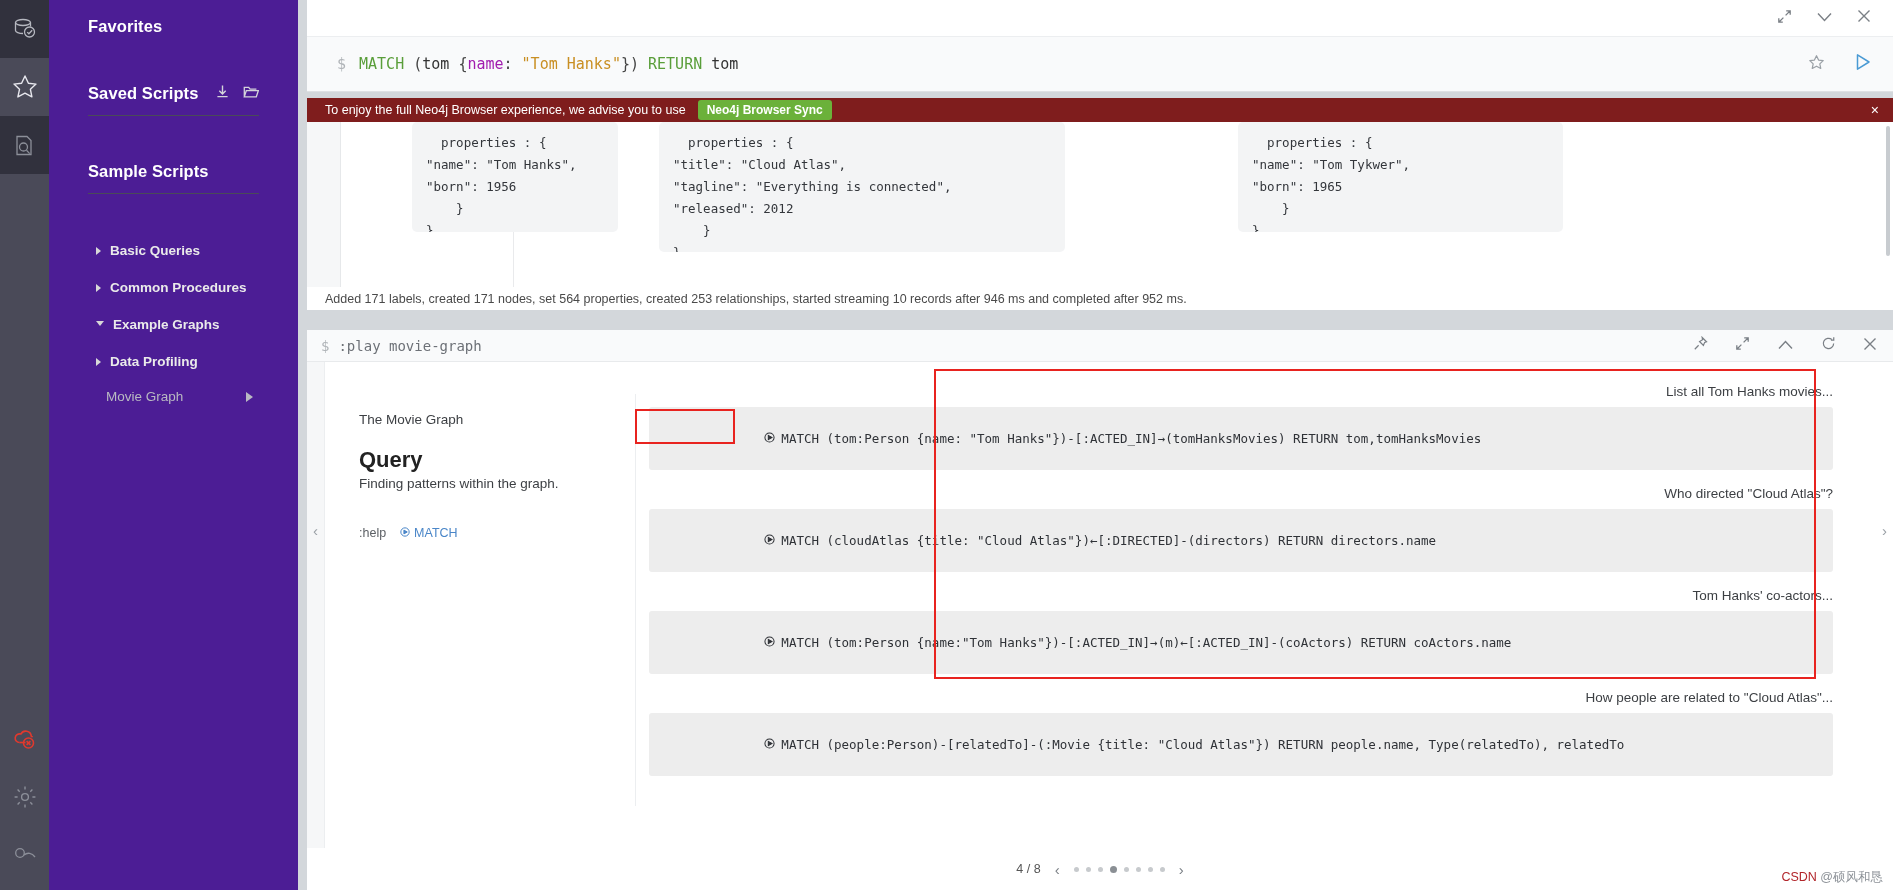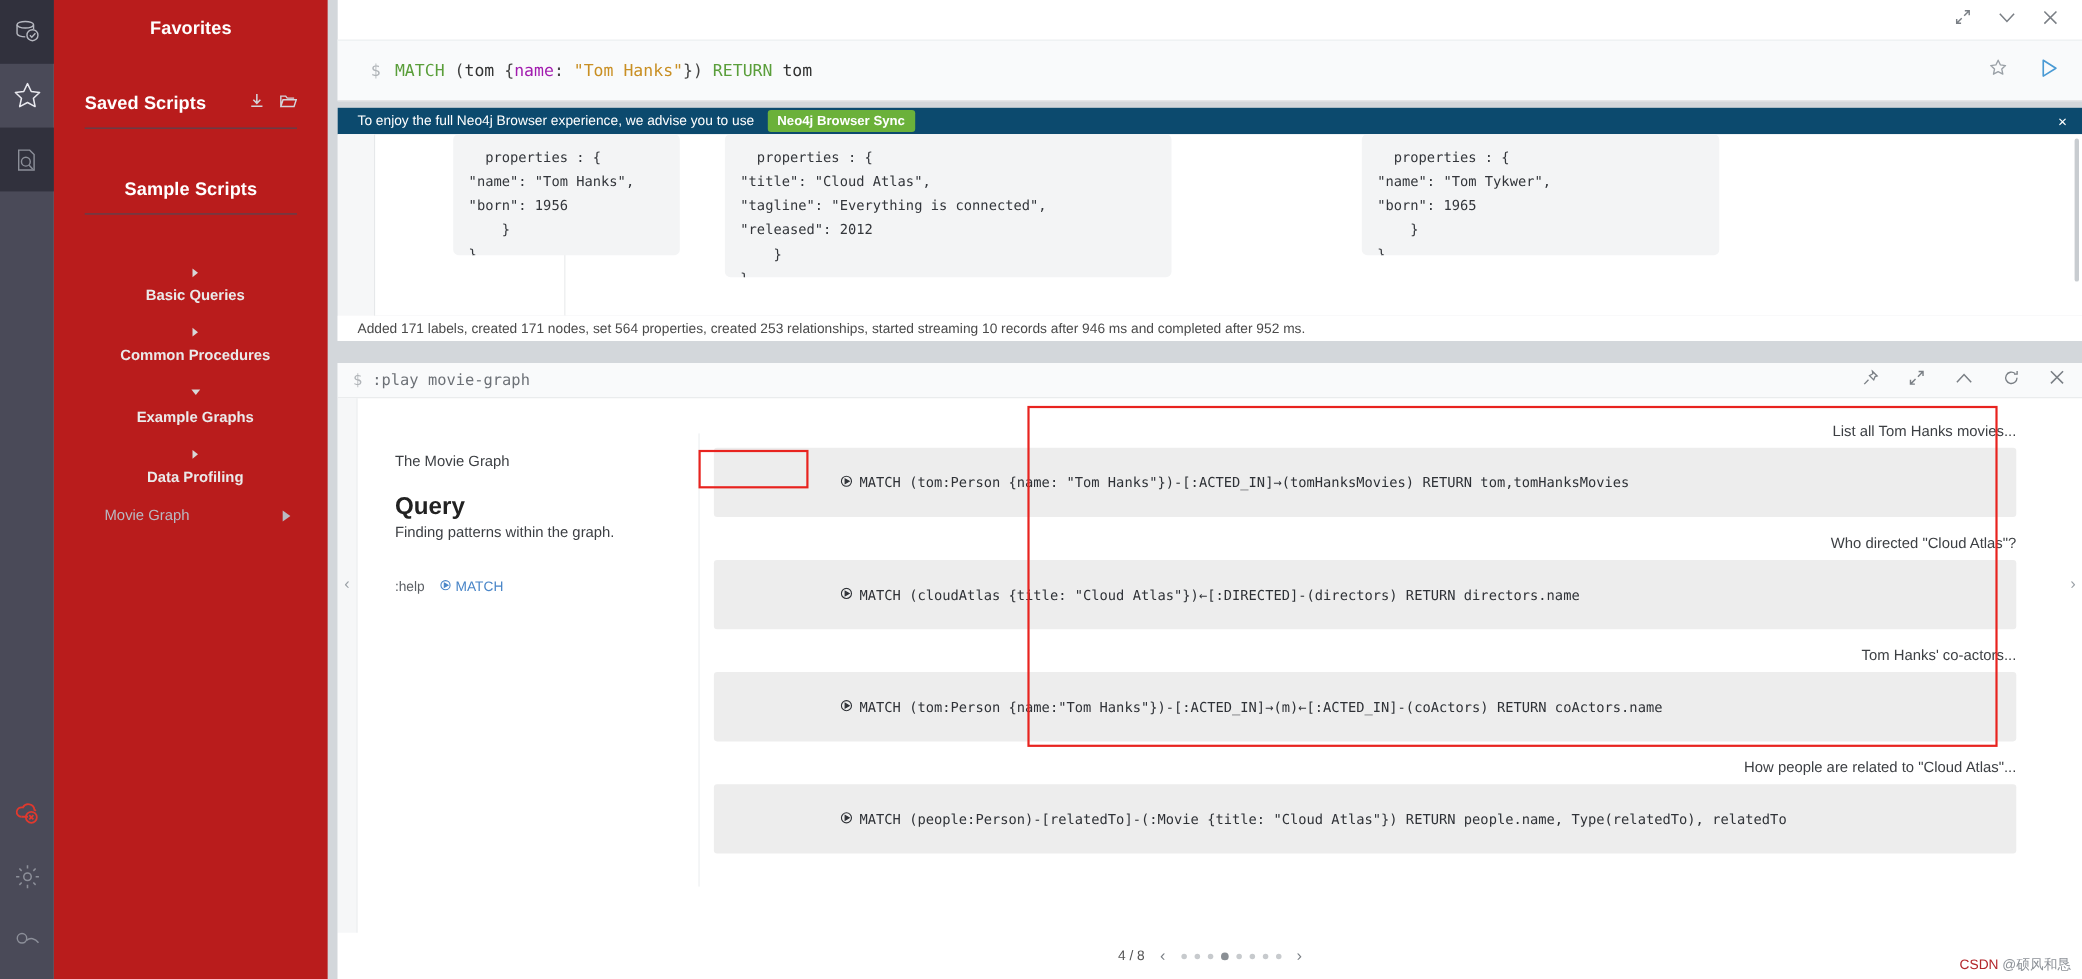--- a/index.html
+++ b/index.html
@@ -12,29 +12,29 @@
 
   
   .rail { width: 49px; background: #4a4a58; display:flex; flex-direction:column; align-items:center; flex:0 0 49px; position:relative; }
   .rail-btn { width:49px; height:58px; display:flex; align-items:center; justify-content:center; cursor:pointer; }
   .rail-btn.dark { background:#31313d; }
   .rail-btn svg { display:block; }
   .rail-spacer { flex:1; }
   .rail-bottom { padding-bottom: 6px; display:flex; flex-direction:column; align-items:center; }
 
   
-  .drawer { width: 249px; flex:0 0 249px; background:#b91c1c; color:#f2f2f2; padding: 0 28px; position:relative;text-align:center; }
+  .drawer { width: 249px; flex:0 0 249px; background:#4c1d95; color:#f2f2f2; padding: 0 39px; position:relative; }
   .drawer h2 { font-size: 16.5px; font-weight: bold; color:#fff; letter-spacing:.1px; }
   .fav-title { padding-top: 17px; }
   .saved-row { display:flex; align-items:center; justify-content:space-between; padding-top: 48px; }
   .saved-icons { display:flex; gap:13px; align-items:center; }
   .hr { height:1px; background:#4a4a58; margin-top: 12px; }
   .sample-title { padding-top: 46px; }
   .tree { padding-top: 38px; }
-  .tree-node { display:flex; align-items:center; gap:9px; padding: 11px 0 11px 8px; font-size:13.5px; font-weight:bold; color:#eaeaea; cursor:pointer;flex-direction:column; }
+  .tree-node { display:flex; align-items:center; gap:9px; padding: 11px 0 11px 8px; font-size:13.5px; font-weight:bold; color:#eaeaea; cursor:pointer; }
   .caret { width:0;height:0; border-left:5px solid #d8d8d8; border-top:4px solid transparent; border-bottom:4px solid transparent; }
   .caret.open { border-left:4px solid transparent; border-right:4px solid transparent; border-top:5px solid #d8d8d8; margin-top:2px;}
   .leaf { display:flex; align-items:center; justify-content:space-between; padding: 9px 6px 9px 18px; font-size:13.5px; color:#b9b9c2; cursor:pointer; }
   .leaf .play { width:0;height:0;border-left:7px solid #b9b9c2;border-top:5px solid transparent;border-bottom:5px solid transparent; }
 
   
   .main { flex:1; position:relative; background:#d3d7db; overflow:hidden; }
 
   
   .editor-card { position:absolute; left:9px; top:0px; right:0; height:92px; background:#fff; border-bottom:1px solid #dfe1e4; }
@@ -43,21 +43,21 @@
   .prompt { color:#b0b4b8; font-family:"DejaVu Sans Mono", monospace; font-size:15px; margin-right:13px; }
   .cypher { font-family:"DejaVu Sans Mono", monospace; font-size:15px; white-space:pre; }
   .k-kw { color:#5a9e3a; }        
   .k-var { color:#333; }          
   .k-prop { color:#a21caf; }      
   .k-str { color:#c98f23; }       
   .k-punct { color:#444; }
   .editor-right { position:absolute; right:22px; display:flex; align-items:center; gap:30px; }
 
   
-  .banner { position:absolute; left:9px; top:98px; right:0; height:24px; background:#0c4a6e; color:#fff;
+  .banner { position:absolute; left:9px; top:98px; right:0; height:24px; background:#7f1d1d; color:#fff;
             display:flex; align-items:center; font-size:12.5px; padding-left:18px; }
   .banner .sync { background:#6bb13a; color:#fff; font-weight:bold; font-size:12px; padding:3px 9px; border-radius:3px; margin-left:12px; cursor:pointer; }
   .banner .x { position:absolute; right:14px; font-size:14px; color:#fff; cursor:pointer; }
 
   
   .result-frame { position:absolute; left:9px; top:122px; right:0; height:188px; background:#fff; overflow:hidden; }
   .result-gutter { position:absolute; left:0; top:0; width:34px; height:100%; background:#f6f7f8; border-right:1px solid #e6e8ea; }
   .cards { position:absolute; left:34px; top:0; right:0; bottom:0; display:flex; gap:0; padding-top:16px; }
   .rescard { background:#f3f4f5; border-radius:5px; font-family:"DejaVu Sans Mono", monospace; font-size:12.5px; color:#33363b;
              line-height:22px; padding:10px 14px; position:absolute; overflow:hidden; white-space:pre; }

